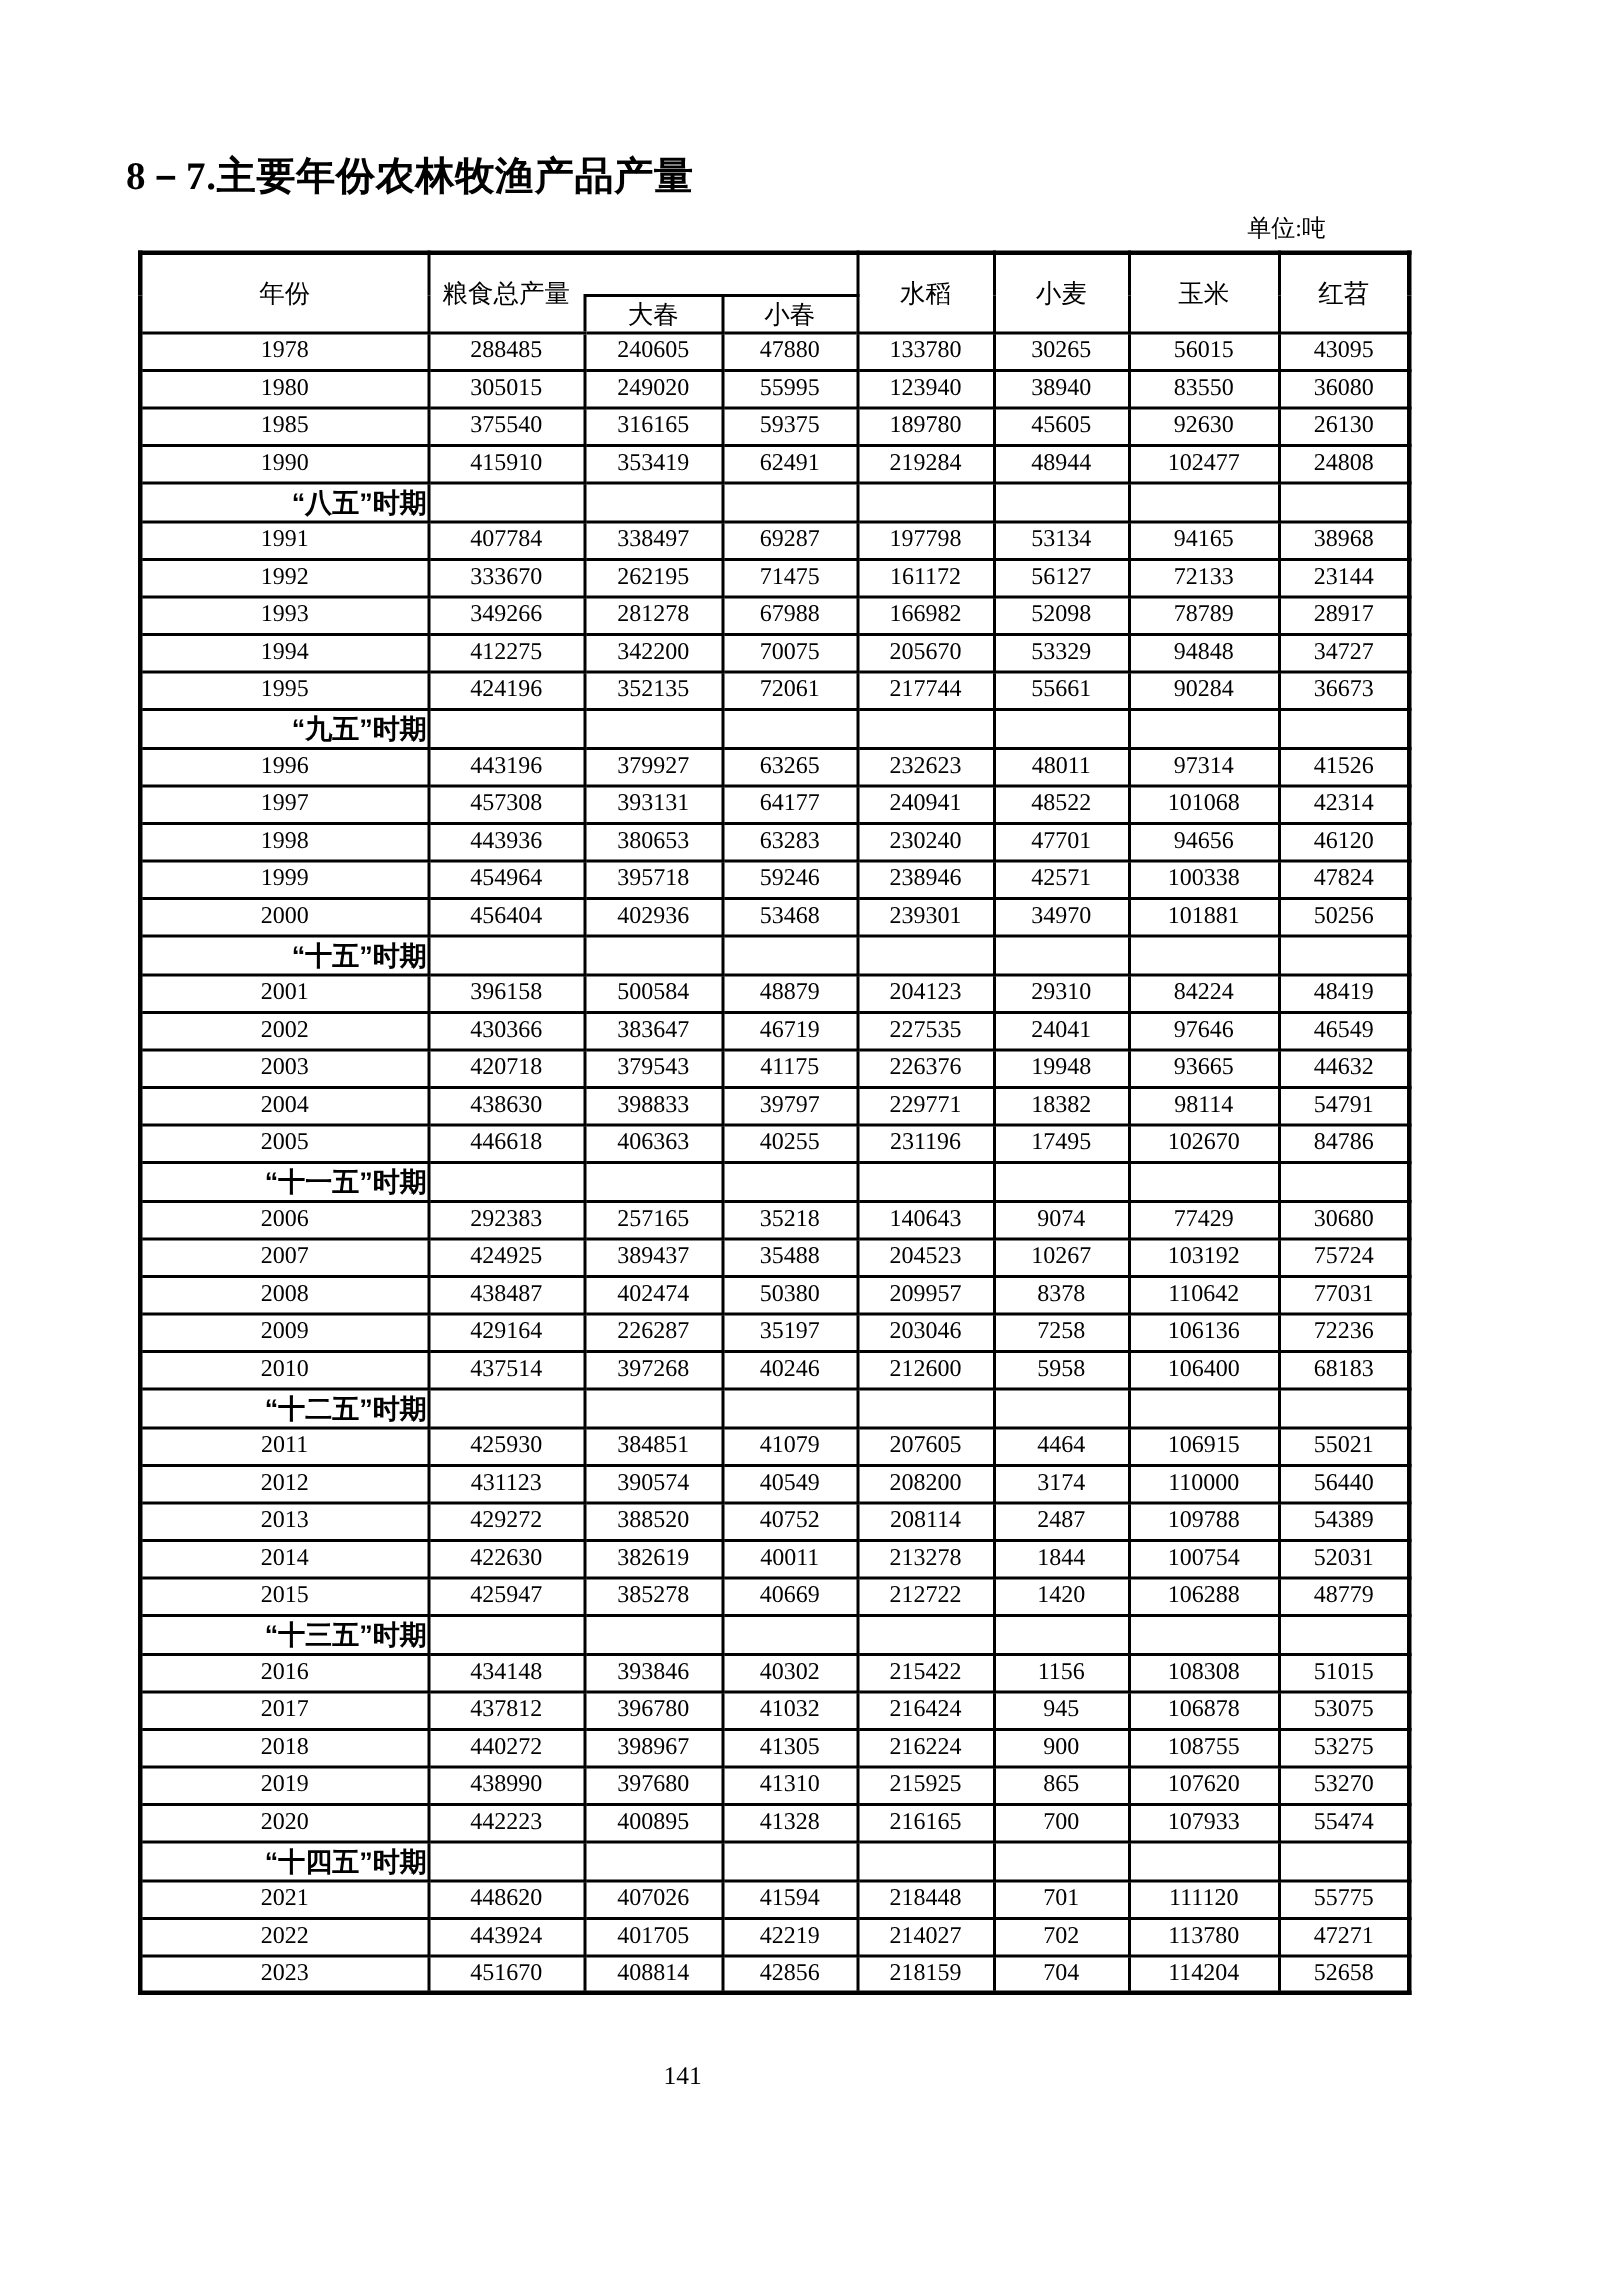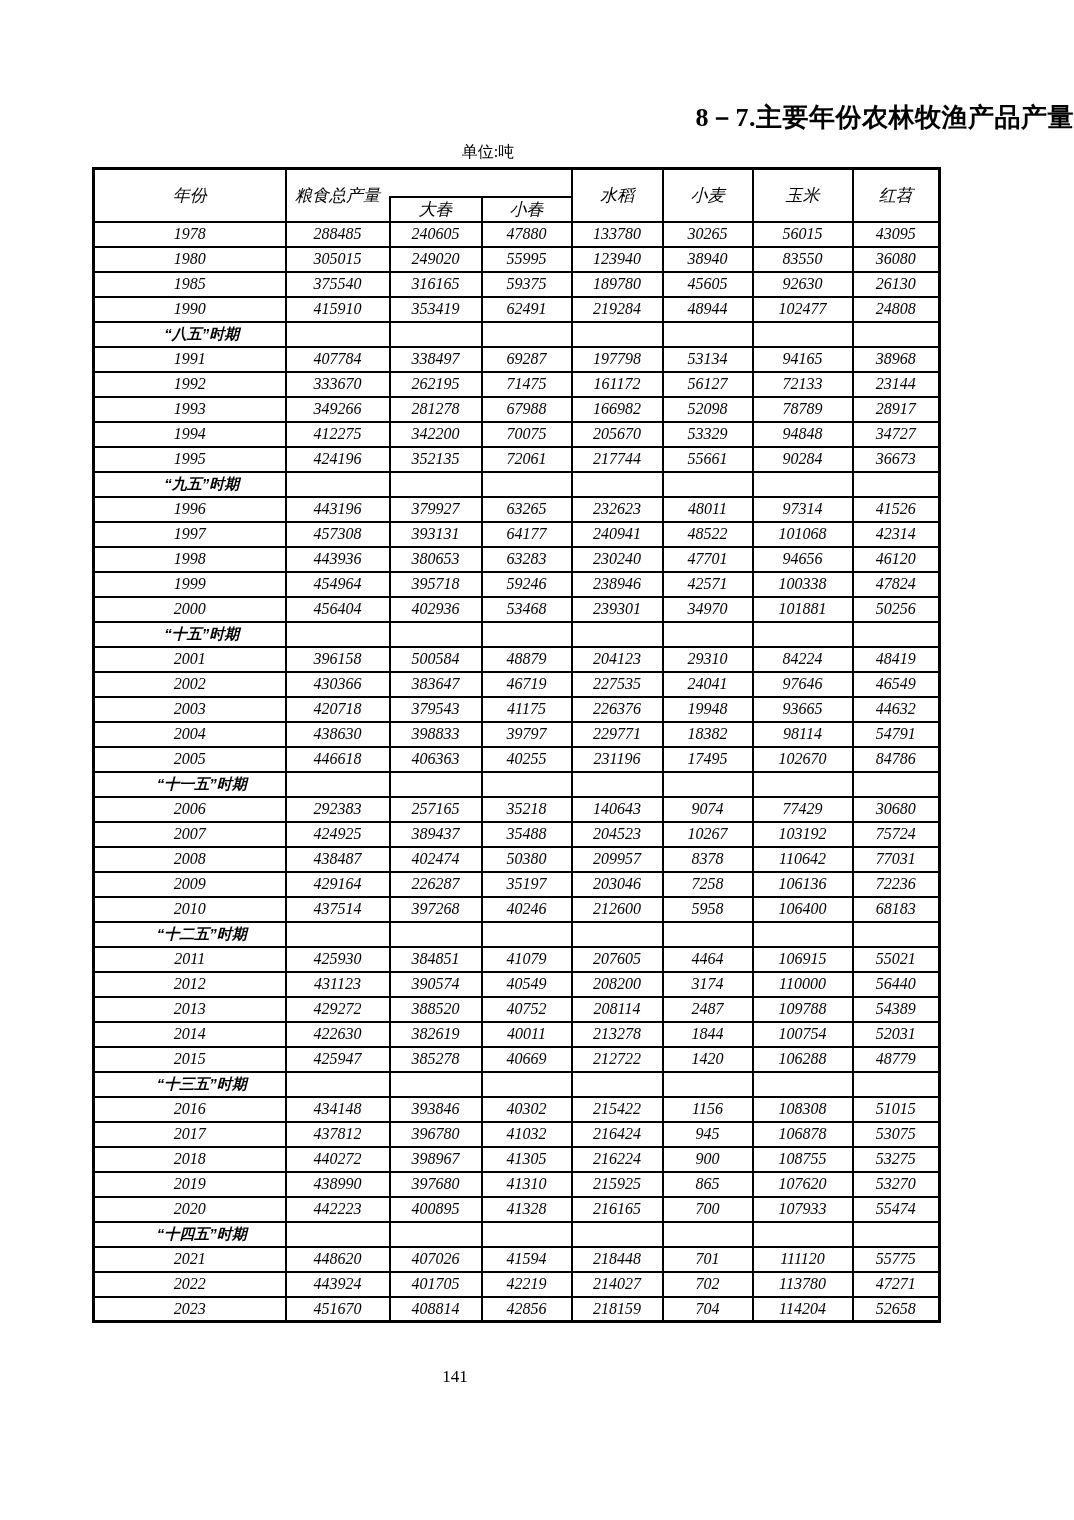--- a/index.html
+++ b/index.html
@@ -9,40 +9,39 @@
     height: 1520px;
     background: #ffffff;
     color: #000000;
     font-family: "Liberation Serif", "DejaVu Serif", serif;
     position: relative;
     overflow: hidden;
   }
   .title {
     margin: 100px 0 0 0;
     padding-left: 84px;           
-    text-align: right;
+    text-align: left;
     font-size: 26px;
     font-weight: bold;
     letter-spacing: 0.5px;
     white-space: nowrap;
   }
   .unit-line {
     width: 846px;
     margin: 7px 0 4px 92px;
     padding-right: 54px;
-    text-align: center;
+    text-align: right;
     font-size: 16px;
   }
   table.stats {
     margin-left: 92px;
     width: 848px;
     border-collapse: collapse;
     border: 3px solid #000;
     table-layout: fixed;
-    font-style: italic;
   }
   .stats th, .stats td {
     border: 2px solid #000;
     text-align: center;
     vertical-align: middle;
     padding: 0;
     overflow: hidden;
     white-space: nowrap;
   }
   .stats th {
@@ -52,24 +51,24 @@
   .stats td {
     font-size: 16px;
     height: 25px;
   }
   tr.h1 th { height: 28px; }
   tr.h2 th { height: 17px; }
   
   th.grain-th  { border-right: none; }
   th.strip-th  { border-left: none; border-bottom: 2px solid #000; }
   td.period-cell {
-    text-align: center;
+    text-align: right;
     padding-left: 24px;
     font-weight: bold;
-    font-size: 15px;
+    font-size: 18px;
     font-family: "Liberation Sans", "DejaVu Sans", sans-serif;
   }
   .page-number {
     width: 910px;
     margin-top: 44px;
     text-align: center;
     font-size: 17px;
   }
 </style>
 </head>

